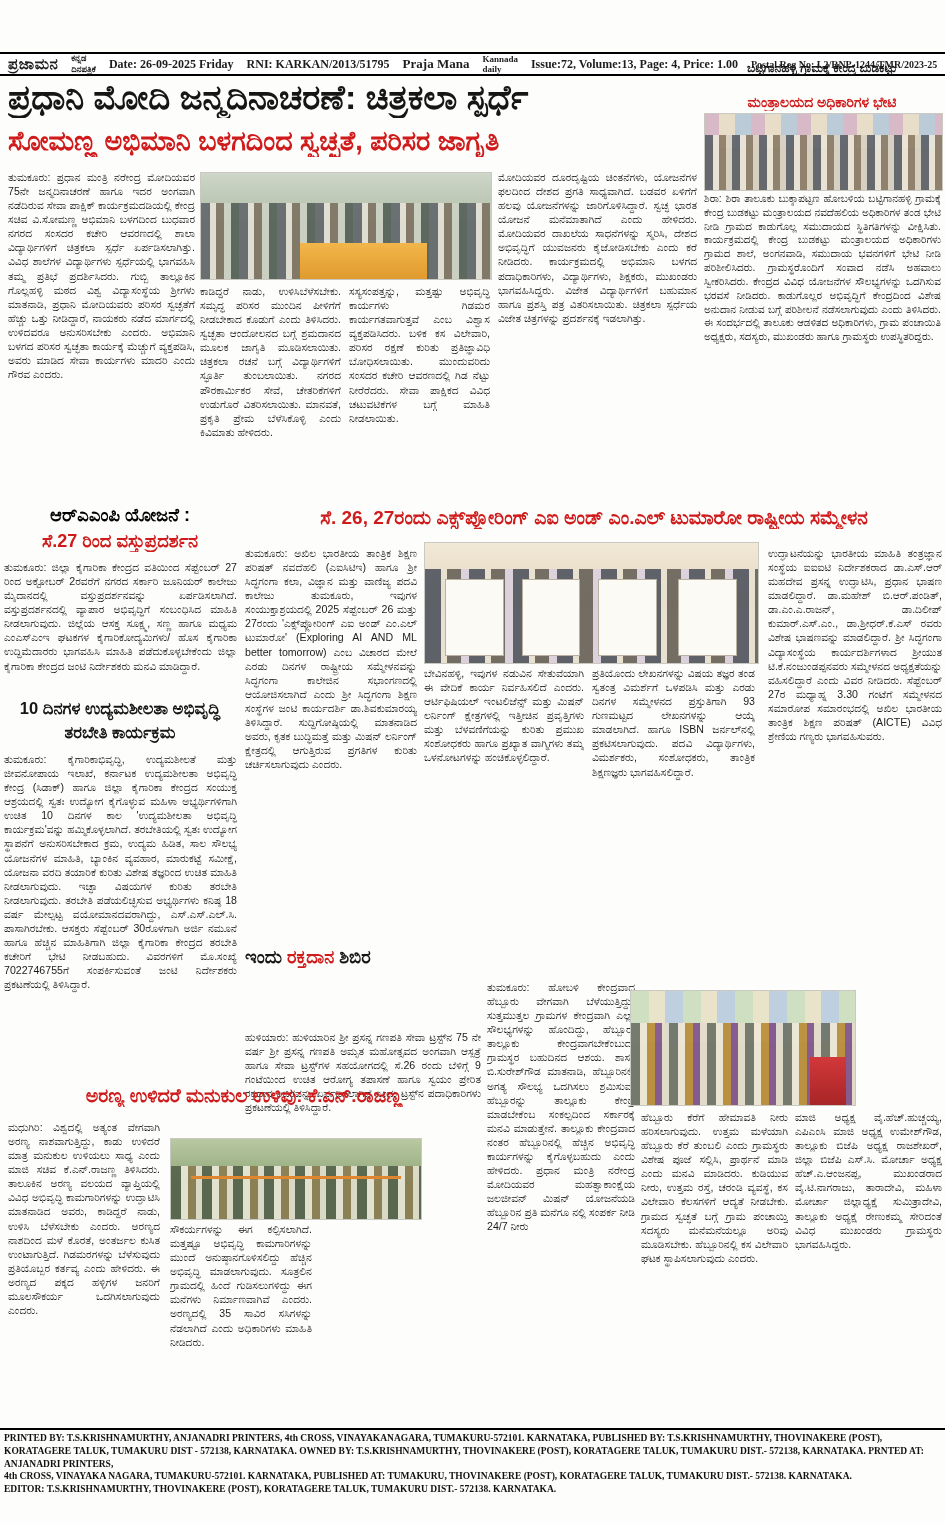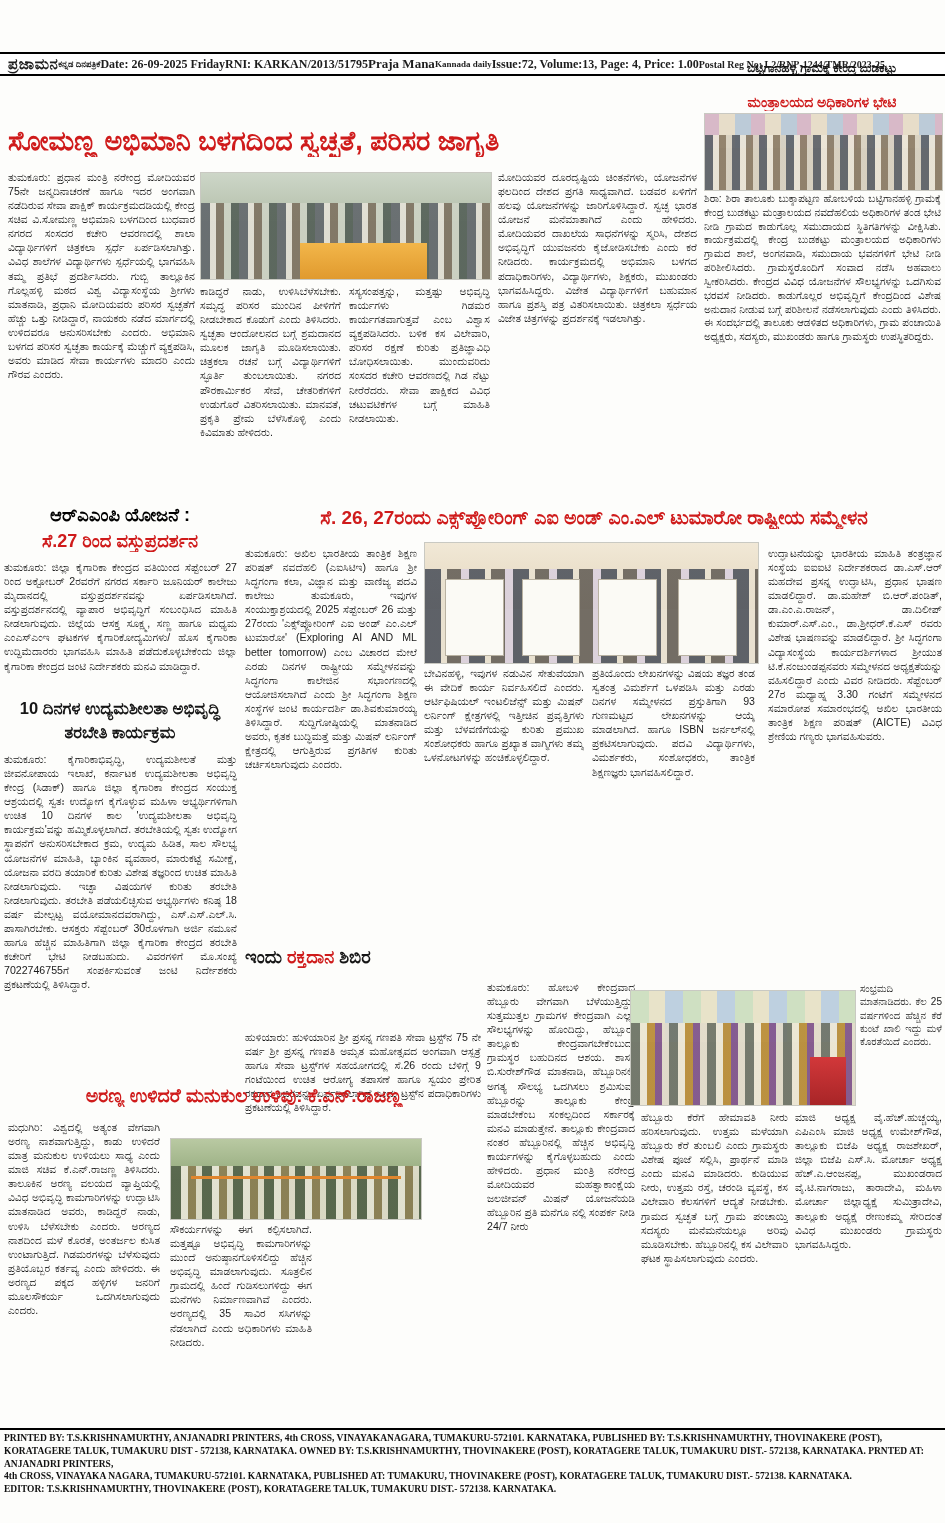--- a/index.html
+++ b/index.html
@@ -1,21 +1,21 @@
 <!DOCTYPE html>
 <html><head>
 <meta charset="utf-8">
 <style>
   html,body{margin:0;padding:0;background:#e8e8e4;}
   #page{position:relative;width:945px;height:1523px;margin:0 auto;background:#fdfdfb;
         font-family:"Liberation Sans",sans-serif;color:#1d1d1d;overflow:hidden;}
   .abs{position:absolute;}
   
   #masthead{left:0;right:0;top:52px;height:20px;border-top:2px solid #000;border-bottom:2px solid #000;
-            display:flex;align-items:center;padding:0 8px;background:#fff;}
+            display:flex;align-items:center;gap:13px;padding:0 8px;background:#fff;}
   #mh-logo{font-weight:800;font-size:15px;letter-spacing:.5px;}
   #mh-logo-sub{font-size:8.5px;font-weight:600;}
   .mh-serif{font-family:"Liberation Serif",serif;font-weight:bold;font-size:12px;white-space:nowrap;}
   .mh-serif.small{font-size:10px;}
   #mh-paper{font-size:13px;}
   #mh-paper-sub{font-size:9px;font-weight:bold;font-family:"Liberation Serif",serif;}
   
   .hl{font-weight:800;white-space:nowrap;overflow:hidden;}
   #modi-h{left:8px;top:78px;width:700px;font-size:34px;color:#161616;}
   #modi-sh{left:8px;top:126px;width:700px;font-size:27px;color:#cf1b1b;}
@@ -90,20 +90,21 @@
     <span id="mh-logo-sub">ಕನ್ನಡ ದಿನಪತ್ರಿಕೆ</span>
     <span class="mh-serif">Date: 26-09-2025 Friday</span>
     <span class="mh-serif">RNI: KARKAN/2013/51795</span>
     <span class="mh-serif" id="mh-paper">Praja Mana</span>
     <span id="mh-paper-sub">Kannada daily</span>
     <span class="mh-serif">Issue:72, Volume:13, Page: 4, Price: 1.00</span>
     <span class="mh-serif small">Postal Reg No: L2/RNP-1244/TMR/2023-25</span>
 
   </div>
 
+  <div class="abs hl" id="modi-h">ಪ್ರಧಾನಿ ಮೋದಿ ಜನ್ಮದಿನಾಚರಣೆ: ಚಿತ್ರಕಲಾ ಸ್ಪರ್ಧೆ</div>
   <div class="abs hl" id="modi-sh">ಸೋಮಣ್ಣ ಅಭಿಮಾನಿ ಬಳಗದಿಂದ ಸ್ವಚ್ಛತೆ, ಪರಿಸರ ಜಾಗೃತಿ</div>
   <div class="abs col" id="m-col1">ತುಮಕೂರು: ಪ್ರಧಾನ ಮಂತ್ರಿ ನರೇಂದ್ರ ಮೋದಿಯವರ 75ನೇ ಜನ್ಮದಿನಾಚರಣೆ ಹಾಗೂ ಇದರ ಅಂಗವಾಗಿ ನಡೆದಿರುವ ಸೇವಾ ಪಾಕ್ಷಿಕ್ ಕಾರ್ಯಕ್ರಮದಡಿಯಲ್ಲಿ ಕೇಂದ್ರ ಸಚಿವ ವಿ.ಸೋಮಣ್ಣ ಅಭಿಮಾನಿ ಬಳಗದಿಂದ ಬುಧವಾರ ನಗರದ ಸಂಸದರ ಕಚೇರಿ ಆವರಣದಲ್ಲಿ ಶಾಲಾ ವಿದ್ಯಾರ್ಥಿಗಳಿಗೆ ಚಿತ್ರಕಲಾ ಸ್ಪರ್ಧೆ ಏರ್ಪಡಿಸಲಾಗಿತ್ತು. ವಿವಿಧ ಶಾಲೆಗಳ ವಿದ್ಯಾರ್ಥಿಗಳು ಸ್ಪರ್ಧೆಯಲ್ಲಿ ಭಾಗವಹಿಸಿ ತಮ್ಮ ಪ್ರತಿಭೆ ಪ್ರದರ್ಶಿಸಿದರು. ಗುಬ್ಬಿ ತಾಲ್ಲೂಕಿನ ಗೊಲ್ಲಹಳ್ಳಿ ಮಠದ ವಿಶ್ವ ವಿದ್ಯಾಸಂಸ್ಥೆಯ ಶ್ರೀಗಳು ಮಾತನಾಡಿ, ಪ್ರಧಾನಿ ಮೋದಿಯವರು ಪರಿಸರ ಸ್ವಚ್ಛತೆಗೆ ಹೆಚ್ಚು ಒತ್ತು ನೀಡಿದ್ದಾರೆ, ನಾಯಕರು ನಡೆದ ಮಾರ್ಗದಲ್ಲಿ ಉಳಿದವರೂ ಅನುಸರಿಸಬೇಕು ಎಂದರು. ಅಭಿಮಾನಿ ಬಳಗದ ಪರಿಸರ ಸ್ವಚ್ಛತಾ ಕಾರ್ಯಕ್ಕೆ ಮೆಚ್ಚುಗೆ ವ್ಯಕ್ತಪಡಿಸಿ, ಅವರು ಮಾಡಿದ ಸೇವಾ ಕಾರ್ಯಗಳು ಮಾದರಿ ಎಂದು ಗೌರವ ಎಂದರು.</div>
   <div class="abs photo" id="m-photo">
     <div class="ph-sky"></div>
     <div class="ph-crowd"></div>
     <div class="ph-band"></div>
   </div>
   <div class="abs col" id="m-col2">ಕಾಡಿದ್ದರೆ ನಾಡು, ಉಳಿಸಿಬೆಳೆಸಬೇಕು. ಸಮೃದ್ಧ ಪರಿಸರ ಮುಂದಿನ ಪೀಳಿಗೆಗೆ ನೀಡಬೇಕಾದ ಕೊಡುಗೆ ಎಂದು ತಿಳಿಸಿದರು. ಸ್ವಚ್ಛತಾ ಆಂದೋಲನದ ಬಗ್ಗೆ ಶ್ರಮದಾನದ ಮೂಲಕ ಜಾಗೃತಿ ಮೂಡಿಸಲಾಯಿತು. ಚಿತ್ರಕಲಾ ರಚನೆ ಬಗ್ಗೆ ವಿದ್ಯಾರ್ಥಿಗಳಿಗೆ ಸ್ಫೂರ್ತಿ ತುಂಬಲಾಯಿತು. ನಗರದ ಪೌರಕಾರ್ಮಿಕರ ಸೇವೆ, ಚೇತರಿಕೆಗಳಿಗೆ ಉಡುಗೊರೆ ವಿತರಿಸಲಾಯಿತು. ಮಾನವತೆ, ಪ್ರಕೃತಿ ಪ್ರೇಮ ಬೆಳೆಸಿಕೊಳ್ಳಿ ಎಂದು ಕಿವಿಮಾತು ಹೇಳಿದರು.</div>
   <div class="abs col" id="m-col3">ಸಸ್ಯಸಂಪತ್ತನ್ನು, ಮತ್ತಷ್ಟು ಅಭಿವೃದ್ಧಿ ಕಾರ್ಯಗಳು ಗಿಡಮರ ಕಾರ್ಯಗತವಾಗುತ್ತವೆ ಎಂಬ ವಿಶ್ವಾಸ ವ್ಯಕ್ತಪಡಿಸಿದರು. ಬಳಿಕ ಕಸ ವಿಲೇವಾರಿ, ಪರಿಸರ ರಕ್ಷಣೆ ಕುರಿತು ಪ್ರತಿಜ್ಞಾವಿಧಿ ಬೋಧಿಸಲಾಯಿತು. ಮುಂದುವರಿದು ಸಂಸದರ ಕಚೇರಿ ಆವರಣದಲ್ಲಿ ಗಿಡ ನೆಟ್ಟು ನೀರೆರೆದರು. ಸೇವಾ ಪಾಕ್ಷಿಕದ ವಿವಿಧ ಚಟುವಟಿಕೆಗಳ ಬಗ್ಗೆ ಮಾಹಿತಿ ನೀಡಲಾಯಿತು.</div>
   <div class="abs col" id="m-col4">ಮೋದಿಯವರ ದೂರದೃಷ್ಟಿಯ ಚಿಂತನೆಗಳು, ಯೋಜನೆಗಳ ಫಲದಿಂದ ದೇಶದ ಪ್ರಗತಿ ಸಾಧ್ಯವಾಗಿದೆ. ಬಡವರ ಏಳಿಗೆಗೆ ಹಲವು ಯೋಜನೆಗಳನ್ನು ಜಾರಿಗೊಳಿಸಿದ್ದಾರೆ. ಸ್ವಚ್ಛ ಭಾರತ ಯೋಜನೆ ಮನೆಮಾತಾಗಿದೆ ಎಂದು ಹೇಳಿದರು. ಮೋದಿಯವರ ದಾಖಲೆಯ ಸಾಧನೆಗಳನ್ನು ಸ್ಮರಿಸಿ, ದೇಶದ ಅಭಿವೃದ್ಧಿಗೆ ಯುವಜನರು ಕೈಜೋಡಿಸಬೇಕು ಎಂದು ಕರೆ ನೀಡಿದರು. ಕಾರ್ಯಕ್ರಮದಲ್ಲಿ ಅಭಿಮಾನಿ ಬಳಗದ ಪದಾಧಿಕಾರಿಗಳು, ವಿದ್ಯಾರ್ಥಿಗಳು, ಶಿಕ್ಷಕರು, ಮುಖಂಡರು ಭಾಗವಹಿಸಿದ್ದರು. ವಿಜೇತ ವಿದ್ಯಾರ್ಥಿಗಳಿಗೆ ಬಹುಮಾನ ಹಾಗೂ ಪ್ರಶಸ್ತಿ ಪತ್ರ ವಿತರಿಸಲಾಯಿತು. ಚಿತ್ರಕಲಾ ಸ್ಪರ್ಧೆಯ ವಿಜೇತ ಚಿತ್ರಗಳನ್ನು ಪ್ರದರ್ಶನಕ್ಕೆ ಇಡಲಾಗಿತ್ತು.</div>
@@ -141,21 +142,20 @@
     <span class="blk">ಇಂದು </span><span class="red">ರಕ್ತದಾನ</span><span class="blk"> ಶಿಬಿರ</span>
   </div>
   <div class="abs col" id="rak-body">ಹುಳಿಯಾರು: ಹುಳಿಯಾರಿನ ಶ್ರೀ ಪ್ರಸನ್ನ ಗಣಪತಿ ಸೇವಾ ಟ್ರಸ್ಟ್‌ನ 75 ನೇ ವರ್ಷ ಶ್ರೀ ಪ್ರಸನ್ನ ಗಣಪತಿ ಅಮೃತ ಮಹೋತ್ಸವದ ಅಂಗವಾಗಿ ಆಸ್ಪತ್ರೆ ಹಾಗೂ ಸೇವಾ ಟ್ರಸ್ಟ್‌ಗಳ ಸಹಯೋಗದಲ್ಲಿ ಸೆ.26 ರಂದು ಬೆಳಿಗ್ಗೆ 9 ಗಂಟೆಯಿಂದ ಉಚಿತ ಆರೋಗ್ಯ ತಪಾಸಣೆ ಹಾಗೂ ಸ್ವಯಂ ಪ್ರೇರಿತ ರಕ್ತದಾನ ಶಿಬಿರವನ್ನು ಏರ್ಪಡಿಸಲಾಗಿದೆ ಎಂದು ಟ್ರಸ್ಟ್‌ನ ಪದಾಧಿಕಾರಿಗಳು ಪ್ರಕಟಣೆಯಲ್ಲಿ ತಿಳಿಸಿದ್ದಾರೆ.</div>
 
   <div class="abs col" id="heb-c1">ತುಮಕೂರು: ಹೋಬಳಿ ಕೇಂದ್ರವಾದ ಹೆಬ್ಬೂರು ವೇಗವಾಗಿ ಬೆಳೆಯುತ್ತಿದ್ದು, ಸುತ್ತಮುತ್ತಲ ಗ್ರಾಮಗಳ ಕೇಂದ್ರವಾಗಿ ಎಲ್ಲಾ ಸೌಲಭ್ಯಗಳನ್ನು ಹೊಂದಿದ್ದು, ಹೆಬ್ಬೂರು ತಾಲ್ಲೂಕು ಕೇಂದ್ರವಾಗಬೇಕೆಂಬುದು ಗ್ರಾಮಸ್ಥರ ಬಹುದಿನದ ಆಶಯ. ಶಾಸಕ ಬಿ.ಸುರೇಶ್‌ಗೌಡ ಮಾತನಾಡಿ, ಹೆಬ್ಬೂರಿನಲ್ಲಿ ಅಗತ್ಯ ಸೌಲಭ್ಯ ಒದಗಿಸಲು ಶ್ರಮಿಸುವೆ, ಹೆಬ್ಬೂರನ್ನು ತಾಲ್ಲೂಕು ಕೇಂದ್ರ ಮಾಡಬೇಕೆಂಬ ಸಂಕಲ್ಪದಿಂದ ಸರ್ಕಾರಕ್ಕೆ ಮನವಿ ಮಾಡುತ್ತೇನೆ. ತಾಲ್ಲೂಕು ಕೇಂದ್ರವಾದ ನಂತರ ಹೆಬ್ಬೂರಿನಲ್ಲಿ ಹೆಚ್ಚಿನ ಅಭಿವೃದ್ಧಿ ಕಾರ್ಯಗಳನ್ನು ಕೈಗೊಳ್ಳಬಹುದು ಎಂದು ಹೇಳಿದರು. ಪ್ರಧಾನ ಮಂತ್ರಿ ನರೇಂದ್ರ ಮೋದಿಯವರ ಮಹತ್ವಾಕಾಂಕ್ಷೆಯ ಜಲಜೀವನ್ ಮಿಷನ್ ಯೋಜನೆಯಡಿ ಹೆಬ್ಬೂರಿನ ಪ್ರತಿ ಮನೆಗೂ ನಲ್ಲಿ ಸಂಪರ್ಕ ನೀಡಿ 24/7 ನೀರು</div>
   <div class="abs photo" id="heb-photo">
     <div class="ph-sky"></div>
     <div class="ph-crowd"></div>
     <div class="ph-band"></div>
   </div>
-  <div class="abs col" id="heb-sliver">ಸಂಭ್ರಮದಿ ಮಾತನಾಡಿದರು. ಕೆಲ 25 ವರ್ಷಗಳಿಂದ ಹೆಚ್ಚಿನ ಕೆರೆ ಕುಂಟೆ ಖಾಲಿ ಇದ್ದು ಮಳೆ ಕೊರತೆಯಿದೆ ಎಂದರು.</div>
   <div class="abs col" id="heb-c2">ಹೆಬ್ಬೂರು ಕೆರೆಗೆ ಹೇಮಾವತಿ ನೀರು ಹರಿಸಲಾಗುವುದು. ಉತ್ತಮ ಮಳೆಯಾಗಿ ಹೆಬ್ಬೂರು ಕೆರೆ ತುಂಬಲಿ ಎಂದು ಗ್ರಾಮಸ್ಥರು ವಿಶೇಷ ಪೂಜೆ ಸಲ್ಲಿಸಿ, ಪ್ರಾರ್ಥನೆ ಮಾಡಿ ಎಂದು ಮನವಿ ಮಾಡಿದರು. ಕುಡಿಯುವ ನೀರು, ಉತ್ತಮ ರಸ್ತೆ, ಚರಂಡಿ ವ್ಯವಸ್ಥೆ, ಕಸ ವಿಲೇವಾರಿ ಕೆಲಸಗಳಿಗೆ ಆದ್ಯತೆ ನೀಡಬೇಕು. ಗ್ರಾಮದ ಸ್ವಚ್ಛತೆ ಬಗ್ಗೆ ಗ್ರಾಮ ಪಂಚಾಯ್ತಿ ಸದಸ್ಯರು ಮನೆಮನೆಯಲ್ಲೂ ಅರಿವು ಮೂಡಿಸಬೇಕು. ಹೆಬ್ಬೂರಿನಲ್ಲಿ ಕಸ ವಿಲೇವಾರಿ ಘಟಕ ಸ್ಥಾಪಿಸಲಾಗುವುದು ಎಂದರು.</div>
   <div class="abs col" id="heb-c3">ಮಾಜಿ ಅಧ್ಯಕ್ಷ ವೈ.ಹೆಚ್.ಹುಚ್ಚಯ್ಯ, ಎಪಿಎಂಸಿ ಮಾಜಿ ಅಧ್ಯಕ್ಷ ಉಮೇಶ್‌ಗೌಡ, ತಾಲ್ಲೂಕು ಬಿಜೆಪಿ ಅಧ್ಯಕ್ಷ ರಾಜಶೇಖರ್, ಜಿಲ್ಲಾ ಬಿಜೆಪಿ ಎಸ್.ಸಿ. ಮೋರ್ಚಾ ಅಧ್ಯಕ್ಷ ಹೆಚ್.ಎ.ಆಂಜನಪ್ಪ, ಮುಖಂಡರಾದ ವೈ.ಟಿ.ನಾಗರಾಜು, ತಾರಾದೇವಿ, ಮಹಿಳಾ ಮೋರ್ಚಾ ಜಿಲ್ಲಾಧ್ಯಕ್ಷೆ ಸುಮಿತ್ರಾದೇವಿ, ತಾಲ್ಲೂಕು ಅಧ್ಯಕ್ಷೆ ರೇಣುಕಮ್ಮ ಸೇರಿದಂತೆ ವಿವಿಧ ಮುಖಂಡರು ಗ್ರಾಮಸ್ಥರು ಭಾಗವಹಿಸಿದ್ದರು.</div>
 
   <div class="abs hl" id="ara-h">ಅರಣ್ಯ ಉಳಿದರೆ ಮನುಕುಲ ಉಳಿವು: ಕೆ.ಎನ್.ರಾಜಣ್ಣ</div>
   <div class="abs col" id="ara-c1">ಮಧುಗಿರಿ: ವಿಶ್ವದಲ್ಲಿ ಅತ್ಯಂತ ವೇಗವಾಗಿ ಅರಣ್ಯ ನಾಶವಾಗುತ್ತಿದ್ದು, ಕಾಡು ಉಳಿದರೆ ಮಾತ್ರ ಮನುಕುಲ ಉಳಿಯಲು ಸಾಧ್ಯ ಎಂದು ಮಾಜಿ ಸಚಿವ ಕೆ.ಎನ್.ರಾಜಣ್ಣ ತಿಳಿಸಿದರು. ತಾಲೂಕಿನ ಅರಣ್ಯ ವಲಯದ ವ್ಯಾಪ್ತಿಯಲ್ಲಿ ವಿವಿಧ ಅಭಿವೃದ್ಧಿ ಕಾಮಗಾರಿಗಳನ್ನು ಉದ್ಘಾಟಿಸಿ ಮಾತನಾಡಿದ ಅವರು, ಕಾಡಿದ್ದರೆ ನಾಡು, ಉಳಿಸಿ ಬೆಳೆಸಬೇಕು ಎಂದರು. ಅರಣ್ಯದ ನಾಶದಿಂದ ಮಳೆ ಕೊರತೆ, ಅಂತರ್ಜಲ ಕುಸಿತ ಉಂಟಾಗುತ್ತಿದೆ. ಗಿಡಮರಗಳನ್ನು ಬೆಳೆಸುವುದು ಪ್ರತಿಯೊಬ್ಬರ ಕರ್ತವ್ಯ ಎಂದು ಹೇಳಿದರು. ಈ ಅರಣ್ಯದ ಪಕ್ಕದ ಹಳ್ಳಿಗಳ ಜನರಿಗೆ ಮೂಲಸೌಕರ್ಯ ಒದಗಿಸಲಾಗುವುದು ಎಂದರು.</div>
   <div class="abs photo" id="ara-photo">
     <div class="ph-sky"></div>
     <div class="ph-crowd"></div>
     <div class="ph-band"></div>
   </div>

